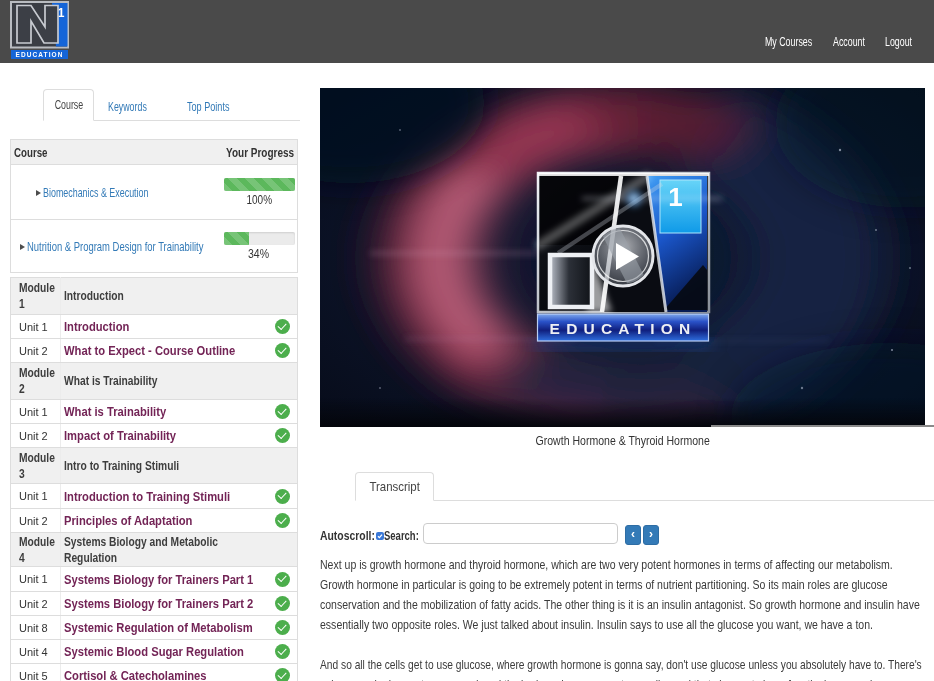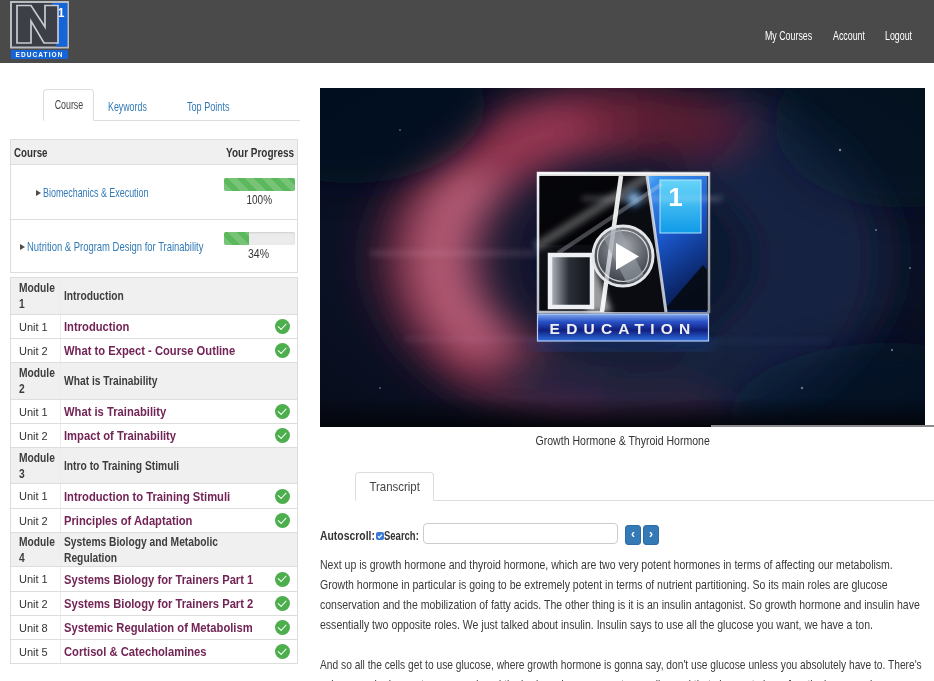--- a/index.html
+++ b/index.html
@@ -4,21 +4,21 @@
 <style>
 * { box-sizing: border-box; margin:0; padding:0; }
 html,body { width:934px; height:681px; overflow:hidden; background:#fff;
   font-family:"Liberation Sans",sans-serif; }
 #page { position:relative; width:934px; height:681px; overflow:hidden; }
 .abs { position:absolute; }
 .sx { display:inline-block; white-space:nowrap; transform-origin:0 50%; }
 
 
 #hdr { left:0; top:0; width:934px; height:63px; background:#4a4a4a; }
-#hdr .nav { top:4px; height:63px; line-height:63px; color:#fff; font-size:13px; }
+#hdr .nav { top:10px; height:63px; line-height:63px; color:#fff; font-size:13px; }
 
 
 .tabline { background:#ddd; height:1px; }
 .tab { background:#fff; border:1px solid #ddd; border-bottom:1px solid #fff;
   border-radius:4px 4px 0 0; color:#444; font-size:13px; text-align:center; }
 .bluelink { color:#337ab7; font-size:13px; }
 
 
 table { border-collapse:collapse; table-layout:fixed; width:288px; }
 td,th { vertical-align:middle; }
@@ -196,20 +196,27 @@
           </td>
         </tr>
     <tr class="unit" style="height:24px;">
           <td class="c1">Unit 8</td>
           <td class="c2"><span class="sx" style="transform:scaleX(0.83)">Systemic Regulation of Metabolism</span></td>
           <td class="c3">
             <span class="chk"></span>
           </td>
         </tr>
     <tr class="unit" style="height:24px;">
+          <td class="c1">Unit 4</td>
+          <td class="c2"><span class="sx" style="transform:scaleX(0.83)">Systemic Blood Sugar Regulation</span></td>
+          <td class="c3">
+            <span class="chk"></span>
+          </td>
+        </tr>
+    <tr class="unit" style="height:24px;">
           <td class="c1">Unit 5</td>
           <td class="c2"><span class="sx" style="transform:scaleX(0.83)">Cortisol &amp; Catecholamines</span></td>
           <td class="c3">
             <span class="chk"></span>
           </td>
         </tr>
   </tbody>
     </table>
 
   <div id="video" class="abs"><svg width="605" height="339" viewBox="0 0 605 339">

